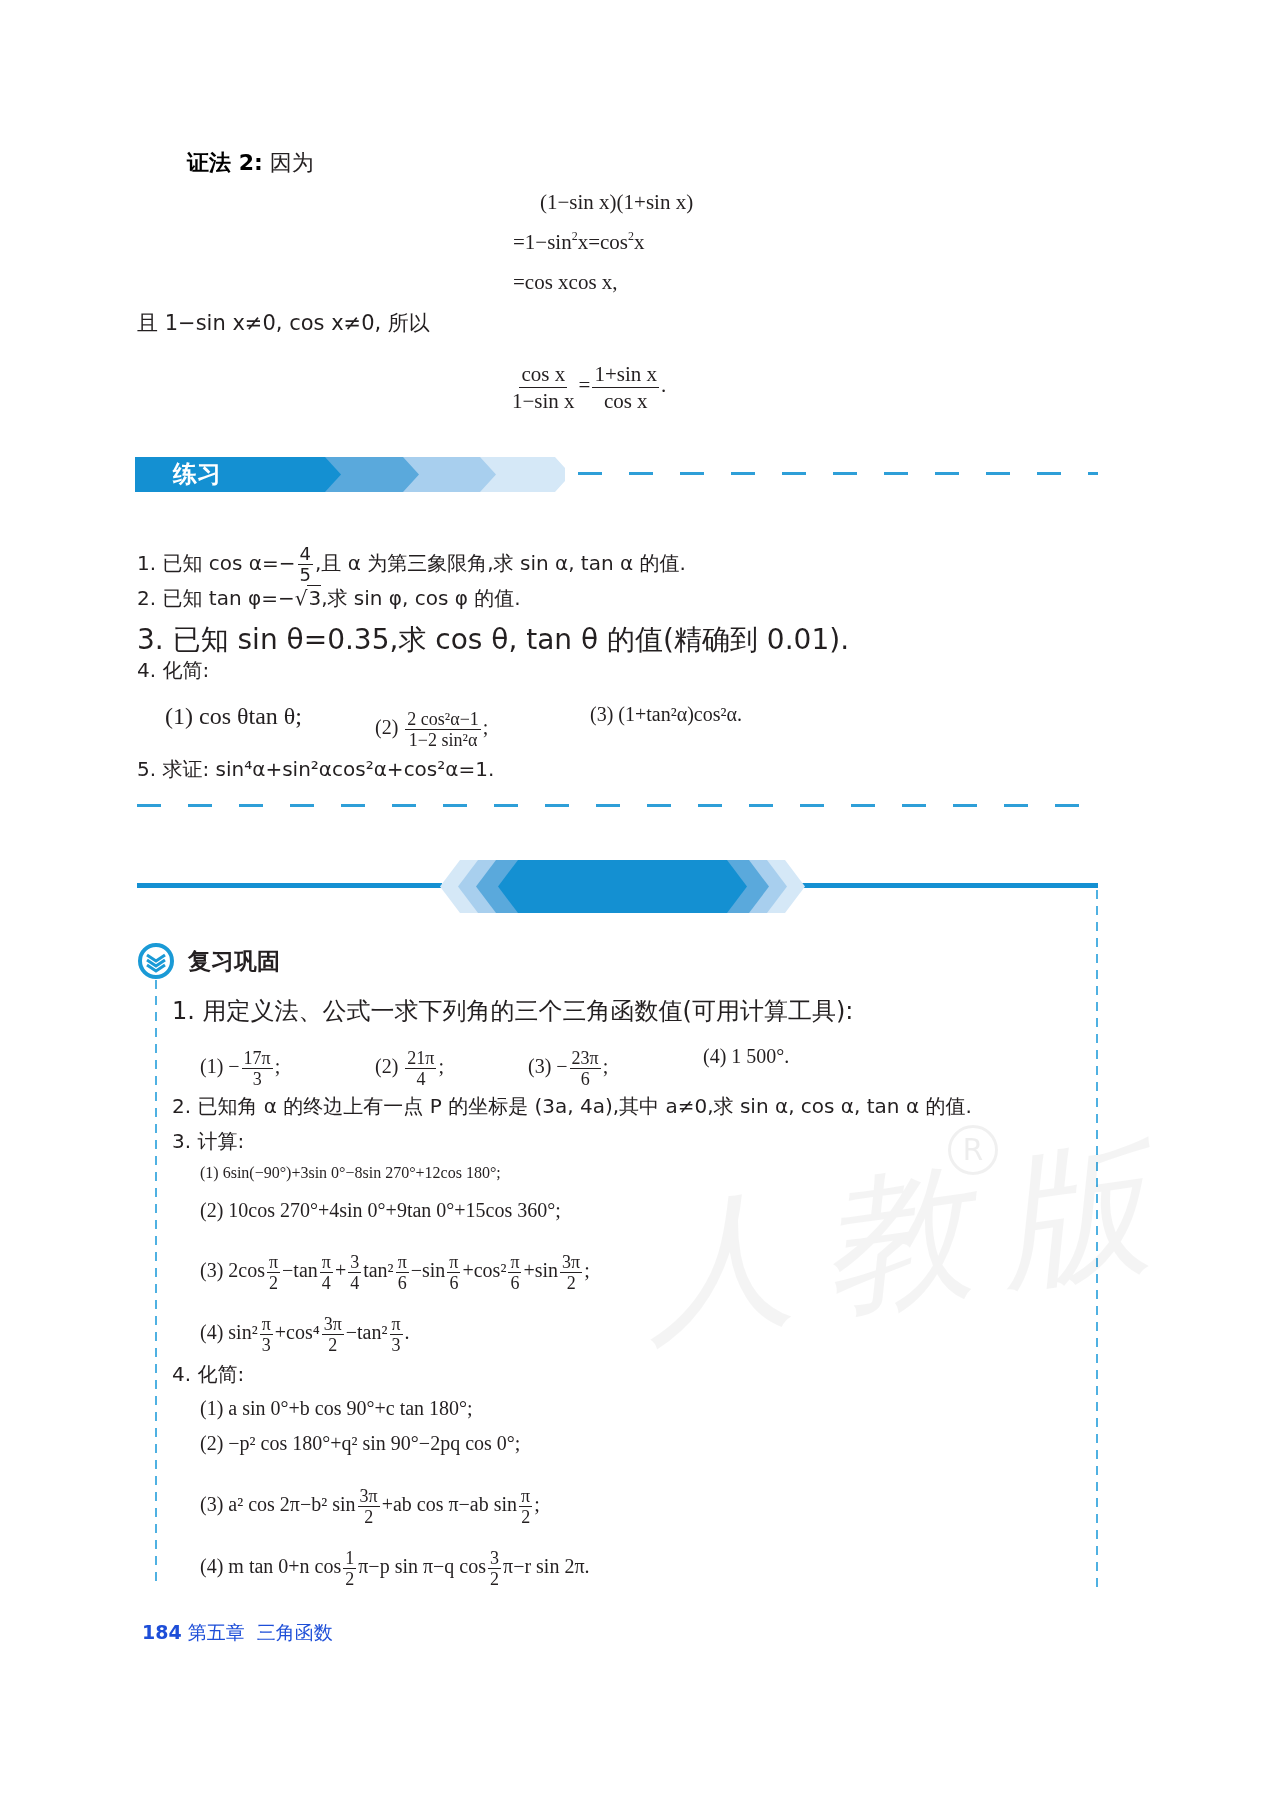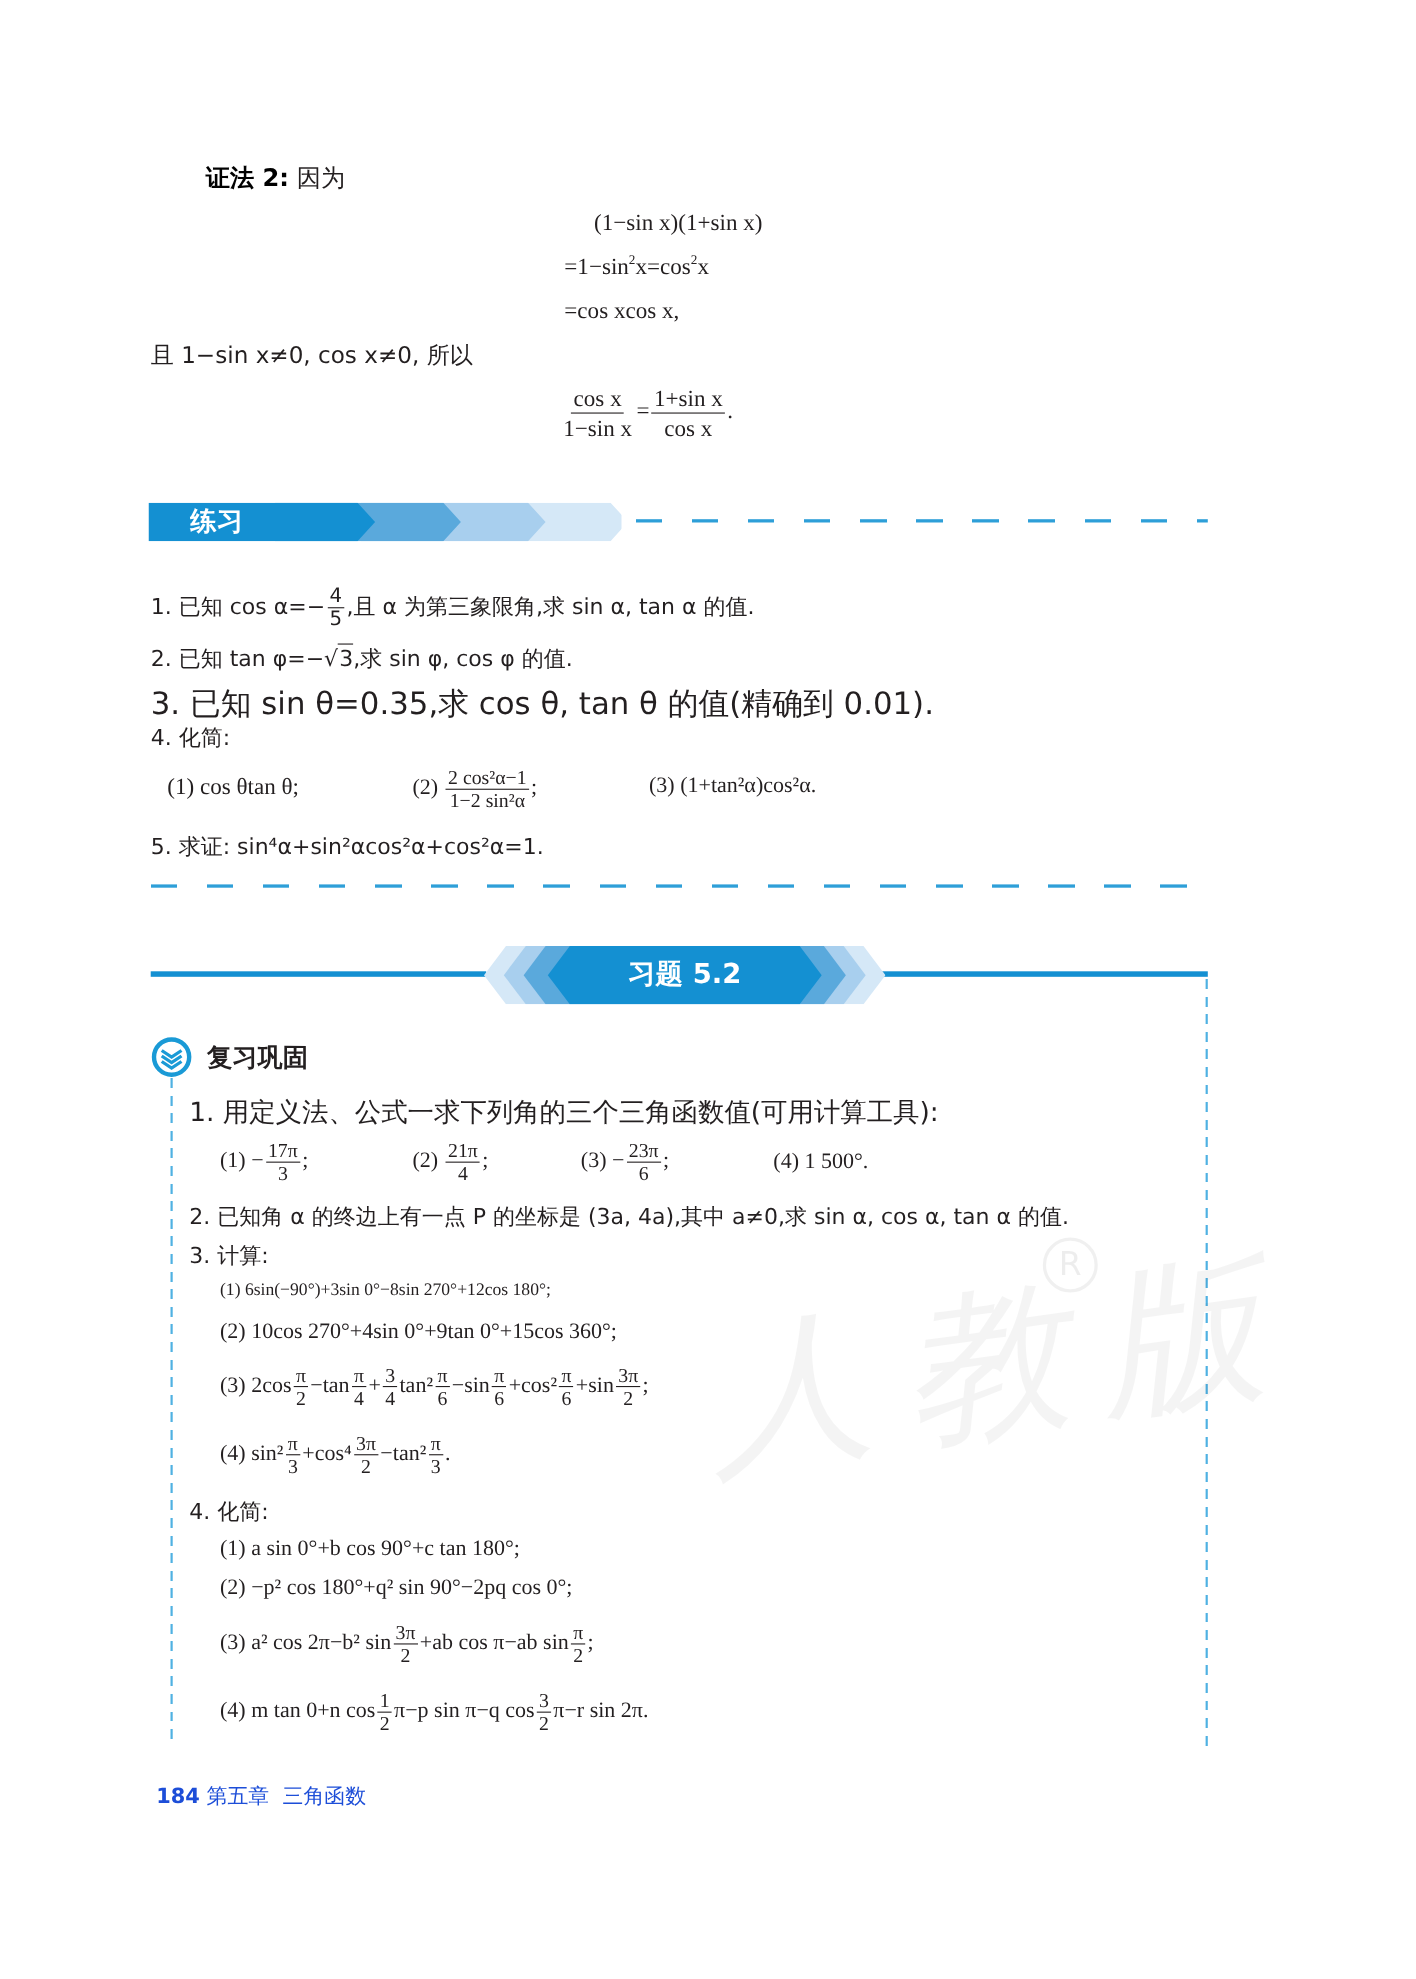--- a/index.html
+++ b/index.html
@@ -4,21 +4,21 @@
 <style>
   html, body { margin:0; padding:0; }
   body { width:1287px; height:1799px; background:#ffffff; position:relative; overflow:hidden;
          font-family:"DejaVu Serif","Liberation Serif",serif; color:#231f20; }
   .abs { position:absolute; white-space:nowrap; }
   .t { font-size:20px; line-height:24px; }
   .math { font-family:"Liberation Serif","DejaVu Serif",serif; font-size:21px; }
   .cjk { font-family:"DejaVu Sans","Liberation Sans",sans-serif; }
   .blue { color:#000000; font-weight:bold; }
   sup { font-size:12px; vertical-align:9px; line-height:0; }
-  .frac { display:inline-flex; flex-direction:column; align-items:center; vertical-align:middle; margin:4px 2px; font-size:18px; line-height:20px; }
+  .frac { display:inline-flex; flex-direction:column; align-items:center; vertical-align:middle; margin:16px 2px; font-size:18px; line-height:20px; }
   .frac .num { border-bottom:1px solid #231f20; padding:0 2px; }
   .frac .den { padding:0 2px; }
   .bigfrac { font-size:21px; line-height:26px; }
   .sqrt { border-top:1px solid #231f20; padding-left:1px; }
 
   
   .lx-banner { position:absolute; left:135px; top:457px; height:35px; width:430px; }
   .lx-title { position:absolute; left:38px; top:2px; color:#fff; font-family:"DejaVu Sans",sans-serif; font-weight:bold; font-size:24px; line-height:31px; }
   .dash-row { position:absolute; height:3px; background:repeating-linear-gradient(90deg,#2e9fd8 0 24px,transparent 24px 51px); }
 
@@ -72,21 +72,21 @@
 </div>
 <div class="abs math cjk" style="left:137px;top:585px;font-size:20px;">
   <span>2.</span> <span>已知 tan φ=−√</span><span class="sqrt">3</span><span>,求 sin φ, cos φ 的值.</span>
 </div>
 <div class="abs math cjk" style="left:137px;top:621px;font-size:28px;">
   <span>3.</span> <span>已知 sin θ=0.35,求 cos θ, tan θ 的值(精确到 0.01).</span>
 </div>
 <div class="abs math cjk" style="left:137px;top:657px;font-size:20px;">
   <span>4.</span> <span>化简:</span>
 </div>
-<div class="abs math" style="left:152px;top:703px;font-size:21px;">
+<div class="abs math" style="left:165px;top:703px;font-size:24px;">
   <span>(1)</span> <span>cos θtan θ;</span>
 </div>
 <div class="abs math" style="left:375px;top:693px;font-size:20px;">
   <span>(2)</span> <span class="frac">
       <span class="num">2 cos²α−1</span>
       <span class="den">1−2 sin²α</span>
     </span><span>;</span>
 </div>
 <div class="abs math" style="left:590px;top:703px;font-size:20px;">
   <span>(3)</span> <span>(1+tan²α)cos²α.</span>
@@ -98,21 +98,20 @@
 
 <div class="xt-line" style="left:137px;top:883px;width:305px;"></div>
 <div class="xt-line" style="left:800px;top:883px;width:298px;"></div>
 <div class="xt-banner">
   <svg width="365" height="53" style="position:absolute;left:0;top:0">
     <polygon points="20,0 345,0 365,26.5 345,53 20,53 0,26.5" fill="#d5e8f7"></polygon>
     <polygon points="38,0 327,0 347,26.5 327,53 38,53 18,26.5" fill="#a8cfee"></polygon>
     <polygon points="56,0 309,0 329,26.5 309,53 56,53 36,26.5" fill="#5aa9dc"></polygon>
     <polygon points="78,0 287,0 307,26.5 287,53 78,53 58,26.5" fill="#1490d2"></polygon>
   </svg>
-  <div class="xt-title">习题 5.2</div>
 </div>
 <div class="vdash" style="left:1096px;top:890px;height:700px;"></div>
 <div class="vdash" style="left:155px;top:980px;height:608px;"></div>
 
 <div class="abs" style="left:137px;top:942px;">
   <svg width="38" height="38" style="vertical-align:middle">
     <circle cx="19" cy="19" r="16" fill="#fff" stroke="#1a9ad6" stroke-width="4"></circle>
     <polyline points="10,13 19,19 28,13" fill="none" stroke="#1a9ad6" stroke-width="3"></polyline>
     <polyline points="10,18 19,24 28,18" fill="none" stroke="#1a9ad6" stroke-width="3"></polyline>
     <polyline points="10,23 19,29 28,23" fill="none" stroke="#1a9ad6" stroke-width="3"></polyline>

